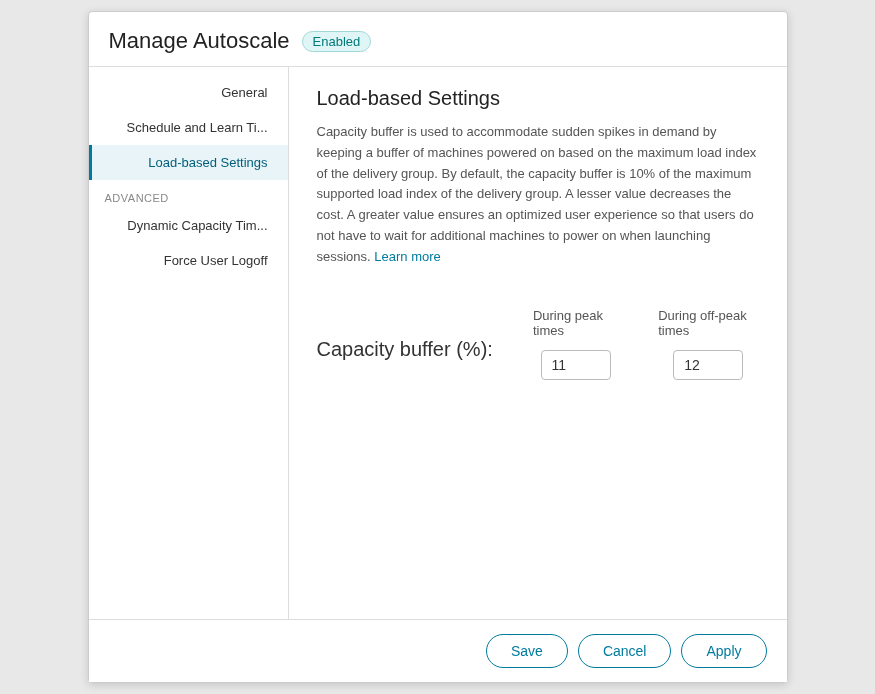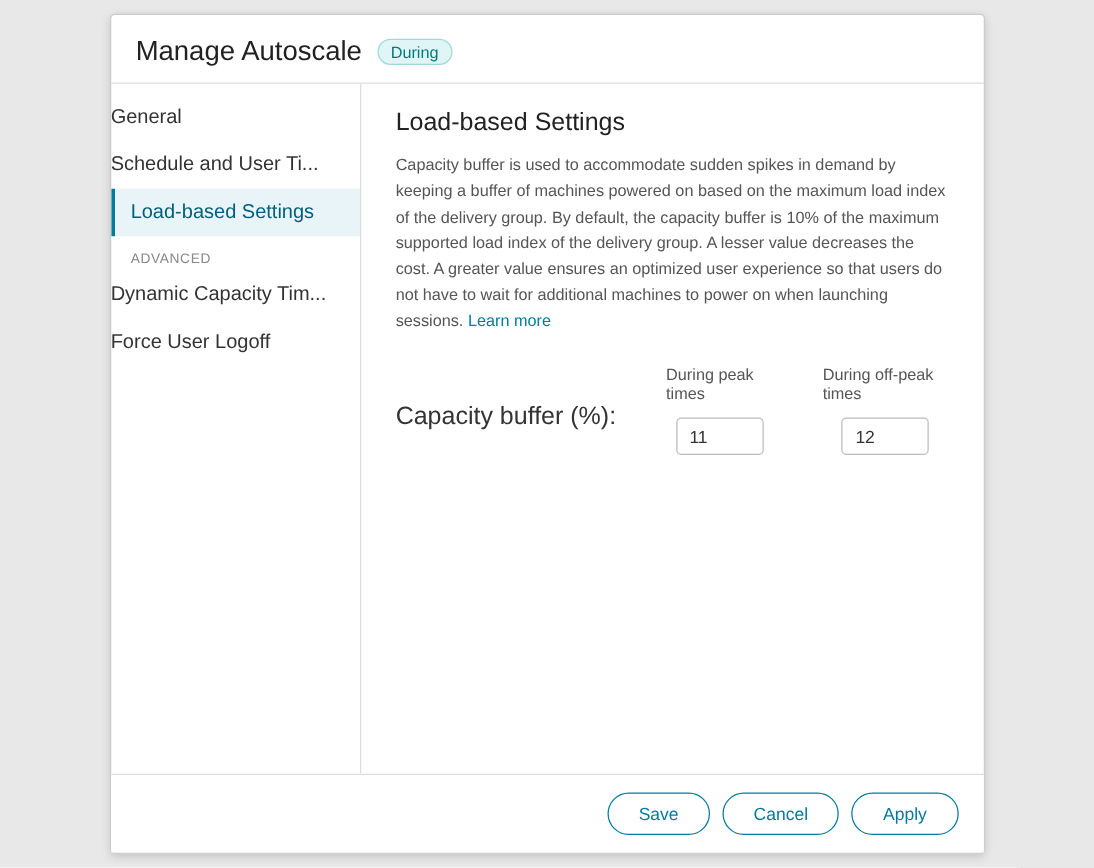--- a/index.html
+++ b/index.html
@@ -62,27 +62,28 @@
     }
 
     .sidebar {
       width: 200px;
       border-right: 1px solid #ddd;
       padding: 8px 0;
       flex-shrink: 0;
     }
 
     .sidebar-item {
-      padding: 10px 0;
+      padding: 10px 20px;
       cursor: pointer;
       color: #333;
-      font-size: 16px;
+      font-size: 13px;
       white-space: nowrap;
       overflow: hidden;
       text-overflow: ellipsis;
+      text-align: right;
     }
 
     .sidebar-item.active {
       background: #e8f4f8;
       border-left: 3px solid #007b9e;
       padding-left: 13px;
       color: #005f7a;
       font-weight: 500;
     }
 
@@ -105,21 +106,21 @@
       font-size: 20px;
       font-weight: 400;
       color: #222;
       margin-bottom: 12px;
     }
 
     .content-description {
       font-size: 13px;
       color: #555;
       line-height: 1.6;
-      margin-bottom: 24px;
+      margin-bottom: 40px;
     }
 
     .learn-more {
       color: #007b9e;
       text-decoration: none;
     }
 
     .capacity-section {
       display: flex;
       align-items: flex-start;
@@ -182,28 +183,28 @@
       background: #fff;
     }
   </style>
 </head>
 <body>
 
 <div class="modal">
 
   <div class="modal-header">
     <span class="modal-title">Manage Autoscale</span>
-    <span class="enabled-badge">During</span>
+    <span class="enabled-badge">Enabled</span>
   </div>
 
   <div class="modal-body">
 
     <div class="sidebar">
       <div class="sidebar-item">General</div>
-      <div class="sidebar-item">Schedule and User Ti...</div>
+      <div class="sidebar-item">Schedule and Learn Ti...</div>
       <div class="sidebar-item active">Load-based Settings</div>
 
       <div class="sidebar-section-label">ADVANCED</div>
 
       <div class="sidebar-item">Dynamic Capacity Tim...</div>
       <div class="sidebar-item">Force User Logoff</div>
     </div>
 
     <div class="content">
       <div class="content-title">Load-based Settings</div>

